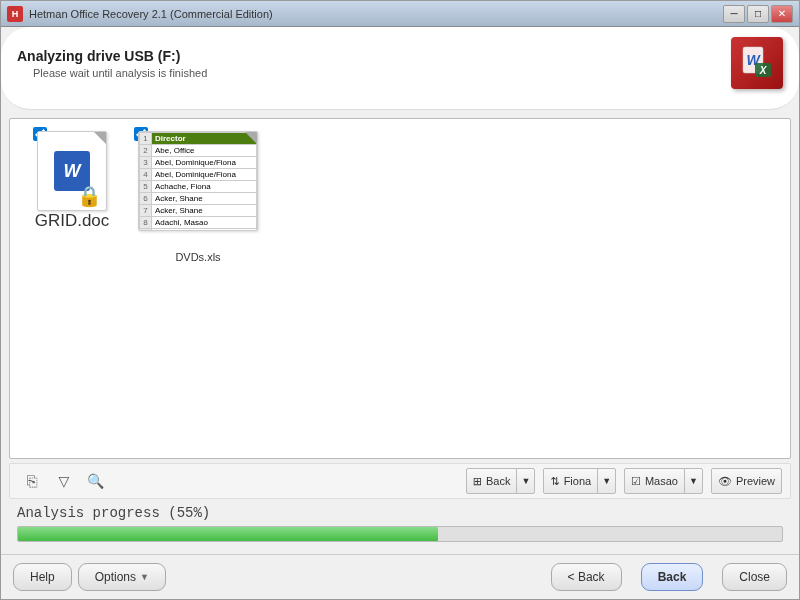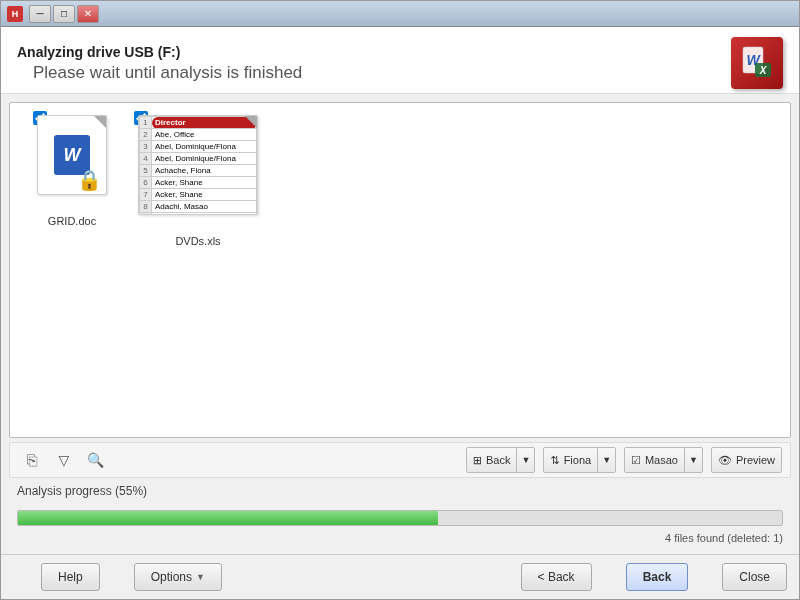--- a/index.html
+++ b/index.html
@@ -58,35 +58,36 @@
       cursor: pointer;
       display: flex;
       align-items: center;
       justify-content: center;
       font-size: 10px;
       border-radius: 2px;
     }
     .tb-btn.close { background: linear-gradient(to bottom, #e88888, #cc4444); color: white; }
     .header-section {
       background: white;
-      padding: 10px 16px 4px 16px;
+      padding: 10px 16px 20px 16px;
       border-bottom: 1px solid #ddd;
       display: flex;
       align-items: center;
       justify-content: space-between;
       flex-shrink: 0;
+      border-radius: 29px;
     }
     .header-text h2 {
       font-size: 14px;
       font-weight: bold;
       color: #222;
       margin-bottom: 3px;
     }
     .header-text p {
-      font-size: 17px;
+      font-size: 11px;
       color: #555;
       padding-left: 16px;
       text-align: center;
     }
     .header-logo {
       width: 52px;
       height: 52px;
       position: relative;
     }
     .logo-box {
@@ -210,34 +211,33 @@
       border-collapse: collapse;
       font-size: 8px;
     }
     .excel-table td {
       border: 1px solid #ccc;
       padding: 1px 3px;
       white-space: nowrap;
       overflow: hidden;
     }
     .excel-table .header-row {
-      background: #b91c1c;
+      background: #4d7c0f;
       color: white;
       font-weight: bold;
-      border-radius: 6px;
     }
     .excel-table .row-num {
       background: #e8e8e8;
       color: #666;
       text-align: center;
       width: 12px;
     }
     .file-name {
-      margin-top: 20px;
-      font-size: 11px;
+      margin-top: 0;
+      font-size: 17px;
       color: #333;
       text-align: left;
     }
     .toolbar-bottom {
       display: flex;
       align-items: center;
       padding: 4px 8px;
       background: #f5f5f5;
       border: 1px solid #ddd;
       border-radius: 2px;
@@ -285,23 +285,24 @@
       height: 100%;
       display: flex;
       align-items: center;
       font-size: 9px;
     }
     .progress-section {
       padding: 2px 8px 4px 8px;
       flex-shrink: 0;
     }
     .progress-label {
-      font-size: 12px;
+      font-size: 14px;
       color: #444;
-      margin-bottom: 12px;
+      margin-bottom: 5px;
+      font-family: Liberation Mono, monospace;
     }
     .progress-bar-container {
       width: 100%;
       height: 16px;
       background: #e0e0e0;
       border: 1px solid #bbb;
       border-radius: 2px;
       overflow: hidden;
     }
     .progress-bar-fill {
@@ -323,35 +324,34 @@
       background: #f0f0f0;
       border-top: 1px solid #ccc;
       flex-shrink: 0;
     }
     .btn-group-left {
       display: flex;
       gap: 6px;
     }
     .btn-group-right {
       display: flex;
-      gap: 6px;
+      gap: 19px;
     }
     .btn {
       height: 28px;
       padding: 0 16px;
       background: linear-gradient(to bottom, #f8f8f8, #e0e0e0);
       border: 1px solid #aaa;
-      border-radius: 3px;
+      border-radius: 9px;
       cursor: pointer;
       font-size: 12px;
       color: #333;
       display: flex;
       align-items: center;
       gap: 4px;
-      margin-left: 28px;
     }
     .btn.primary {
       background: linear-gradient(to bottom, #e8f0ff, #c8d8f8);
       border-color: #7090cc;
       font-weight: bold;
     }
     .btn-dropdown-arrow {
       font-size: 9px;
       color: #666;
     }
@@ -368,20 +368,21 @@
       width: 120px;
     }
   </style>
 </head>
 <body>
 
 <div class="window">
 
   <div class="title-bar">
     <div class="title-bar-icon">H</div>
+    <span class="title-bar-text">Hetman Office Recovery 2.1 (Commercial Edition)</span>
     <div class="title-bar-buttons">
       <div class="tb-btn">─</div>
       <div class="tb-btn">□</div>
       <div class="tb-btn close">✕</div>
     </div>
   </div>
 
   <div class="header-section">
     <div class="header-text">
       <h2>Analyzing drive USB (F:)</h2>
@@ -509,23 +510,20 @@
       </div>
     </div>
 
     <div class="progress-section">
       <div class="progress-label">Analysis progress (55%)</div>
       <div class="progress-bar-container">
         <div class="progress-bar-fill" style="width: 55%;"></div>
       </div>
     </div>
 
-    <div class="status-bar">
-      <span>4 files found (deleted: 1)</span>
-    </div>
   </div>
 
   <div class="bottom-buttons">
     <div class="btn-group-left">
       <button class="btn">
         <span>Help</span>
       </button>
       <button class="btn">
         <span>Options</span>
         <span class="btn-dropdown-arrow">▼</span>

